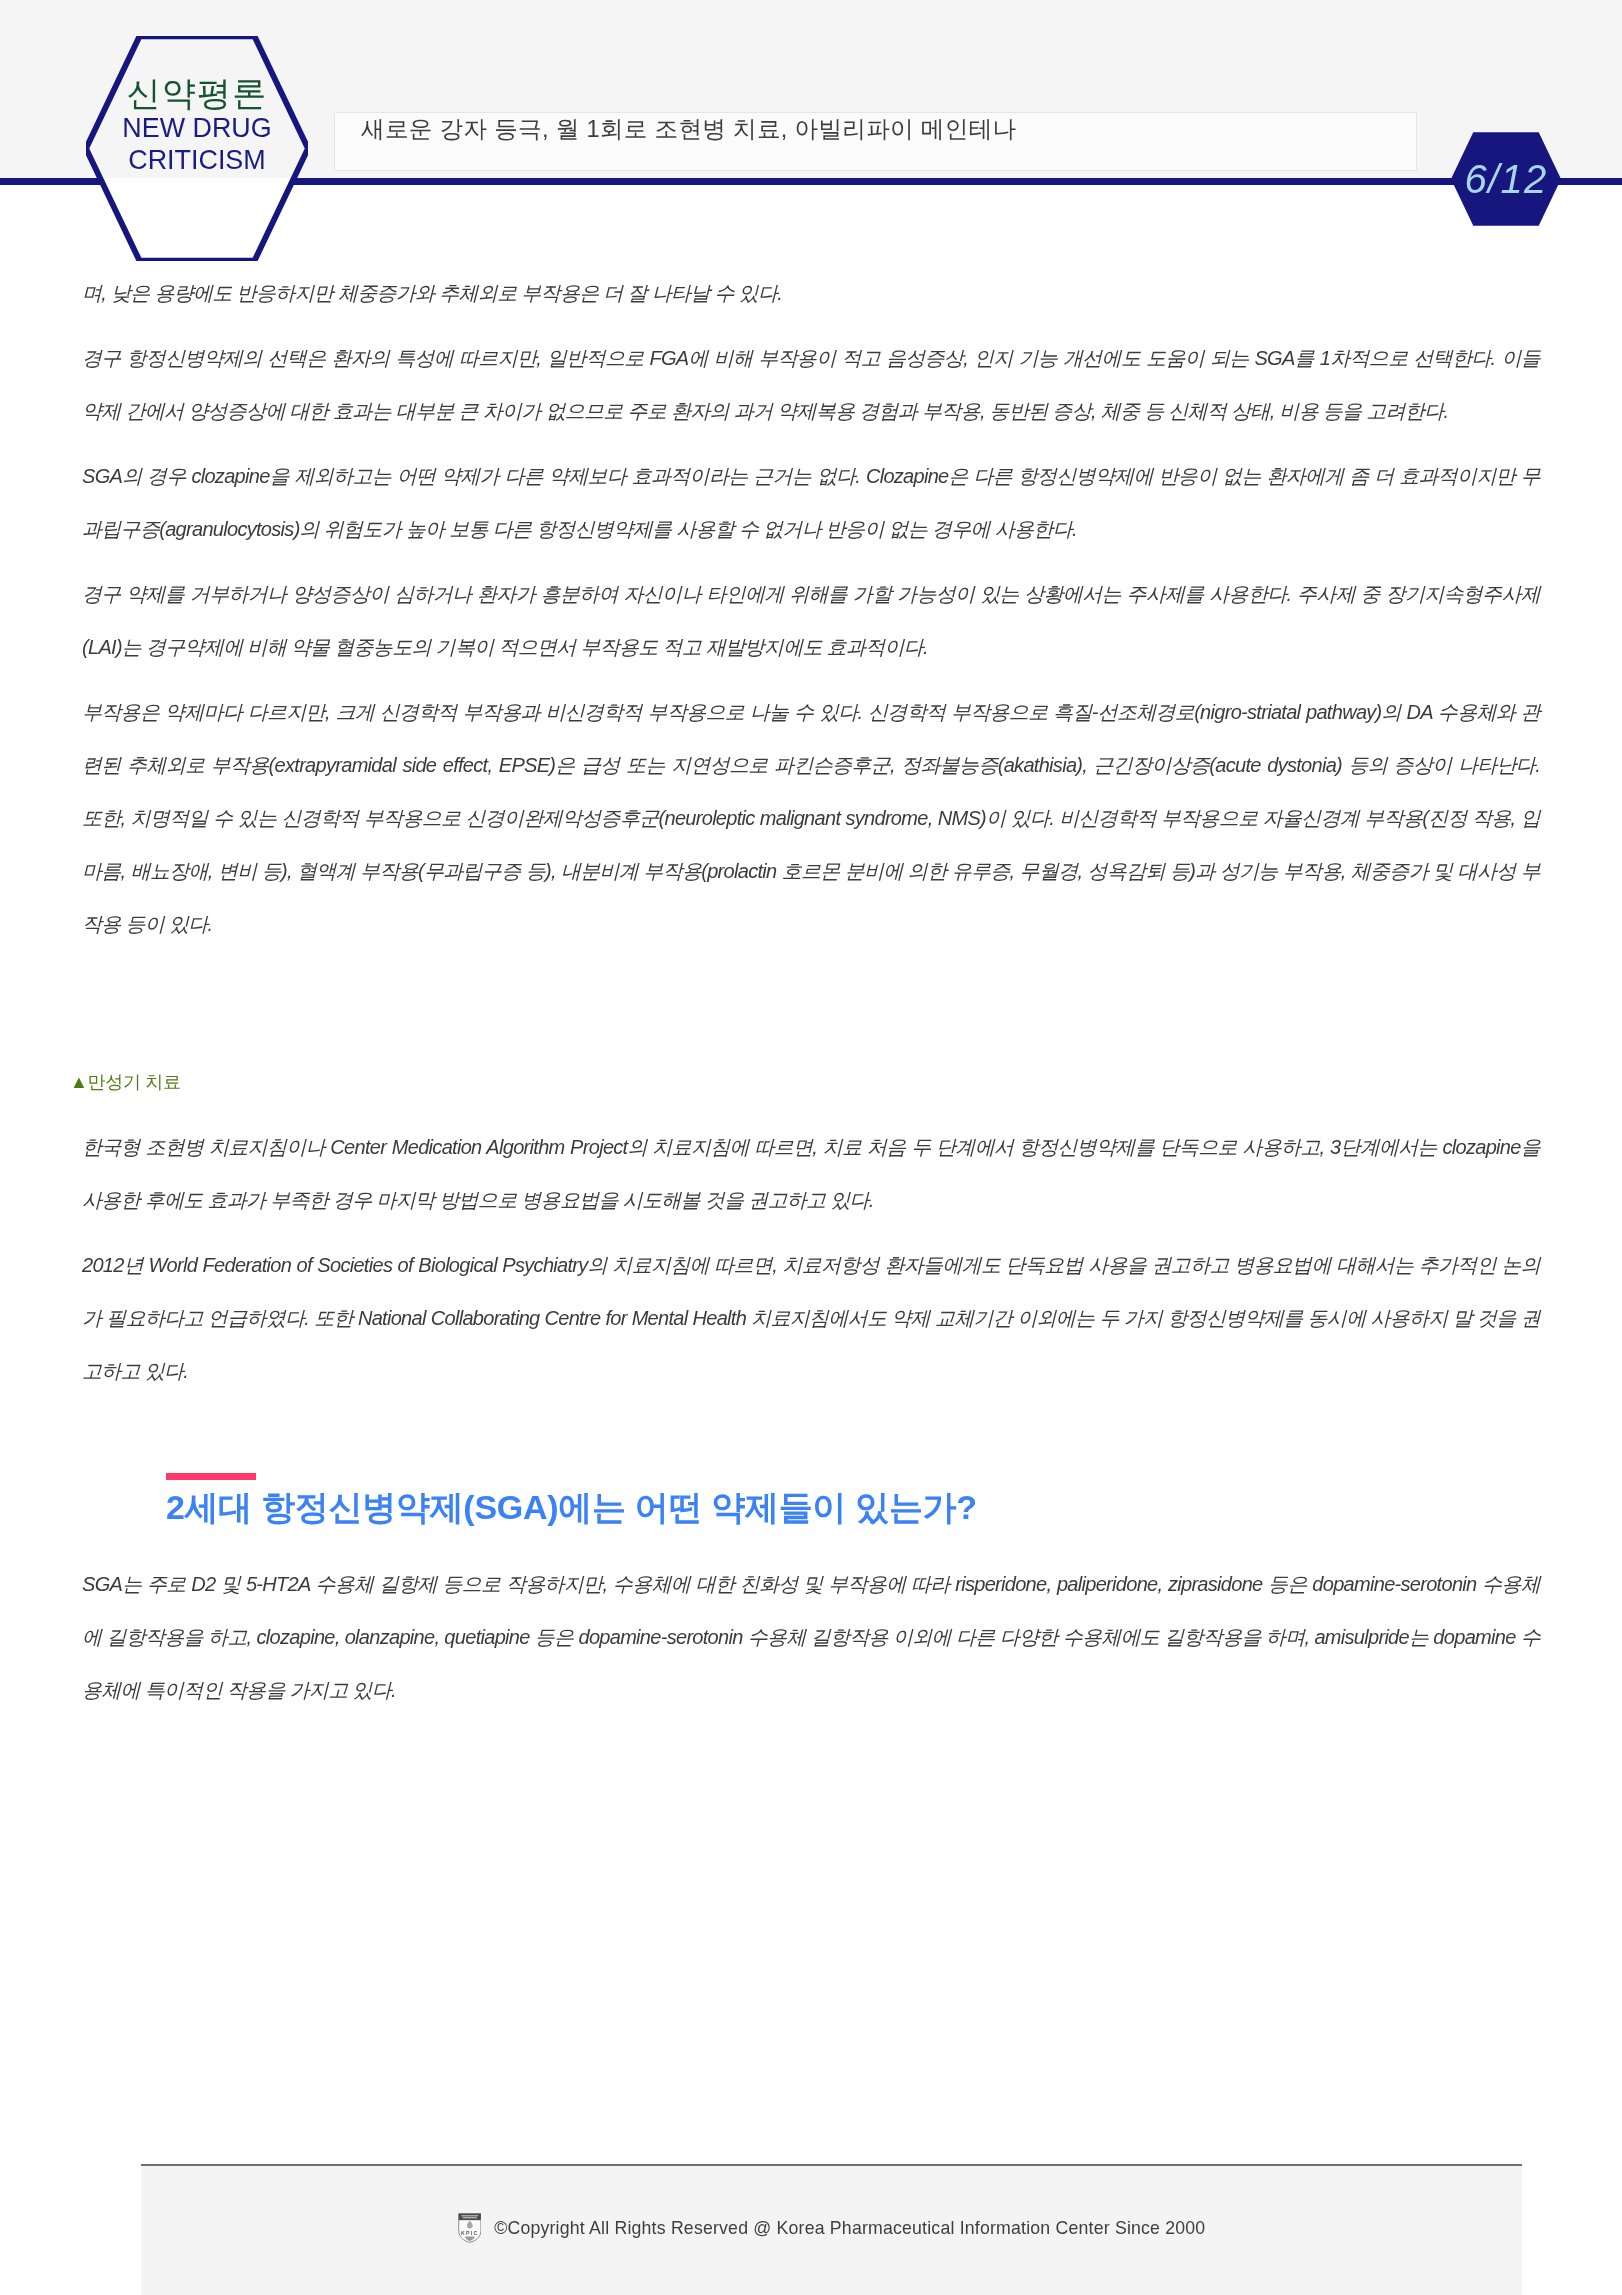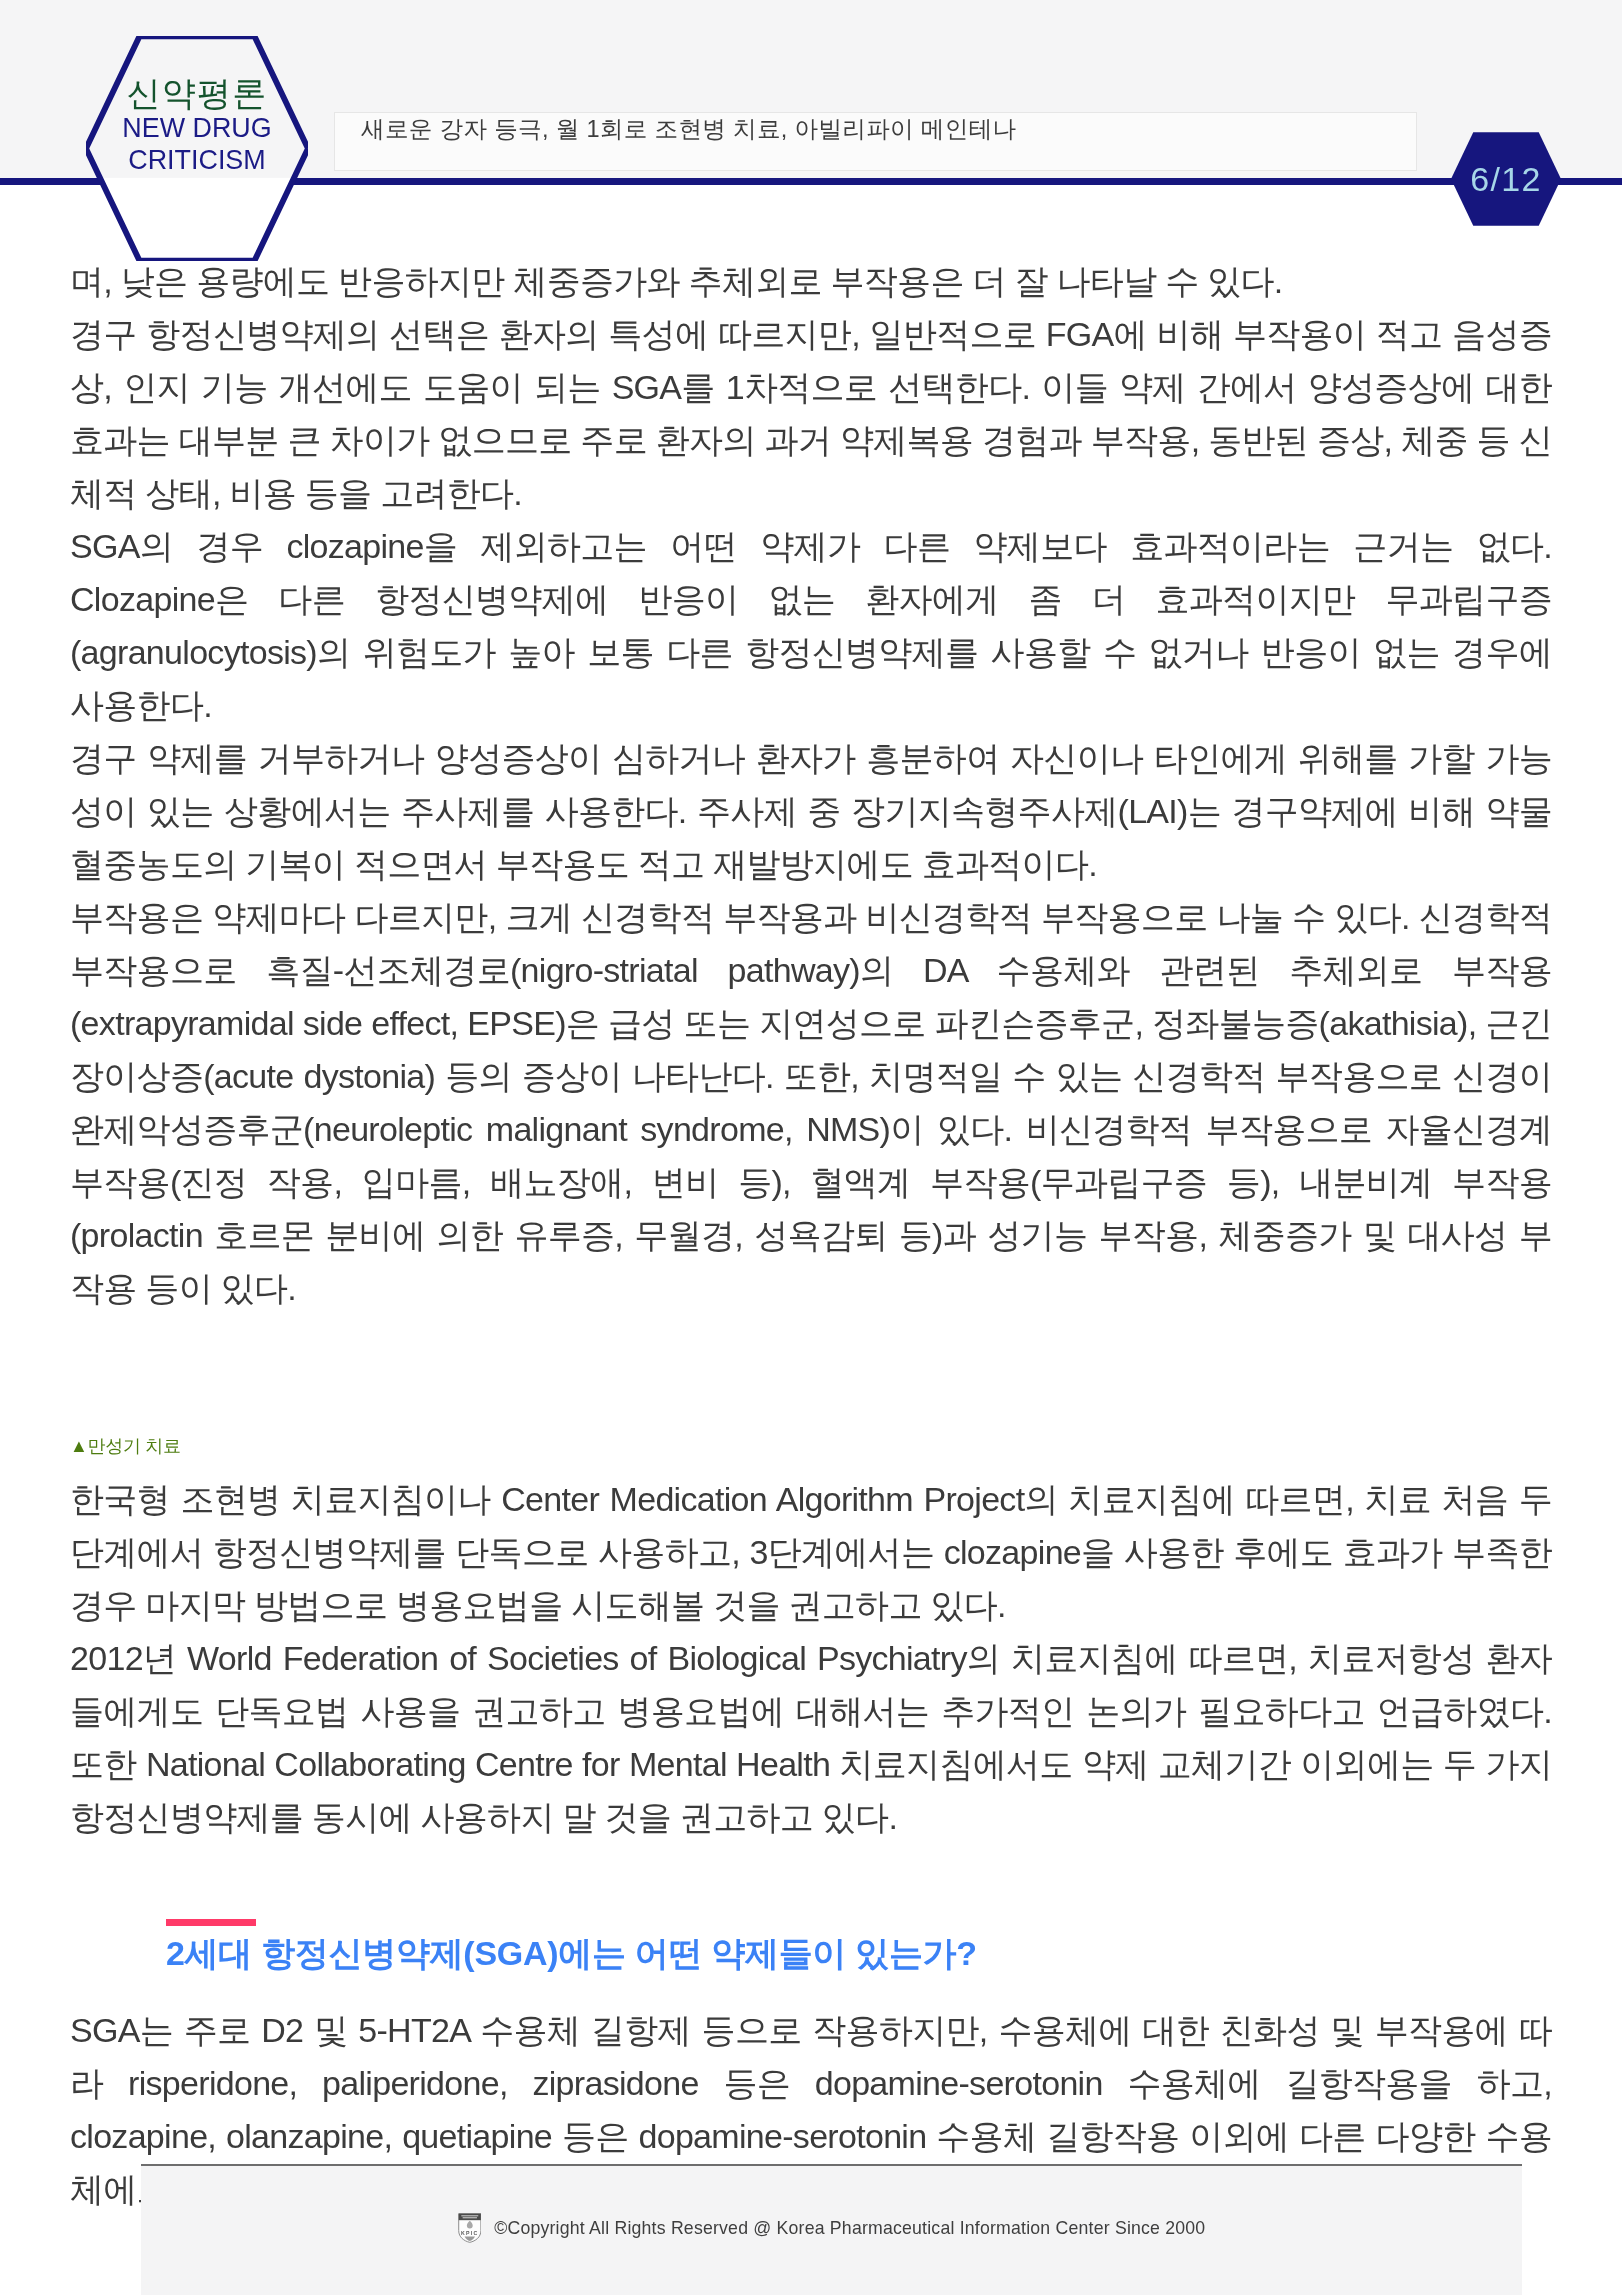--- a/index.html
+++ b/index.html
@@ -55,35 +55,36 @@
     white-space:nowrap;
   }
   .page-hex {
     position:absolute; left:1451px; top:132px;
     width:110px; height:94px;
   }
   .page-hex svg { position:absolute; left:0; top:0; }
   .page-num {
     position:absolute; left:0; top:0; width:110px; height:94px;
     display:flex; align-items:center; justify-content:center;
-    color:#a6d6e8; font-size:34px; letter-spacing:1.3px;
+    color:#a6d6e8; font-size:40px; letter-spacing:1.3px;font-style:italic;
   }
 
   
   .body-text {
     position:absolute; left:70px; top:255px;
     width:1482px;
     color:#3b3b3b;
   }
   .para {
-    margin:0;
-    font-size:34px;
+    margin:12px;
+    font-size:20px;
     line-height:53px;
     text-align:justify;
     letter-spacing:-0.7px;
+    font-style:italic;
   }
   .subheading {
     margin:105px 0 0 0;
     font-size:18px;
     line-height:53px;
     color:#4d7c0f;
     letter-spacing:-0.3px;
   }
   .section-heading-block { margin-top:75px; }
   .heading-accent-bar {

